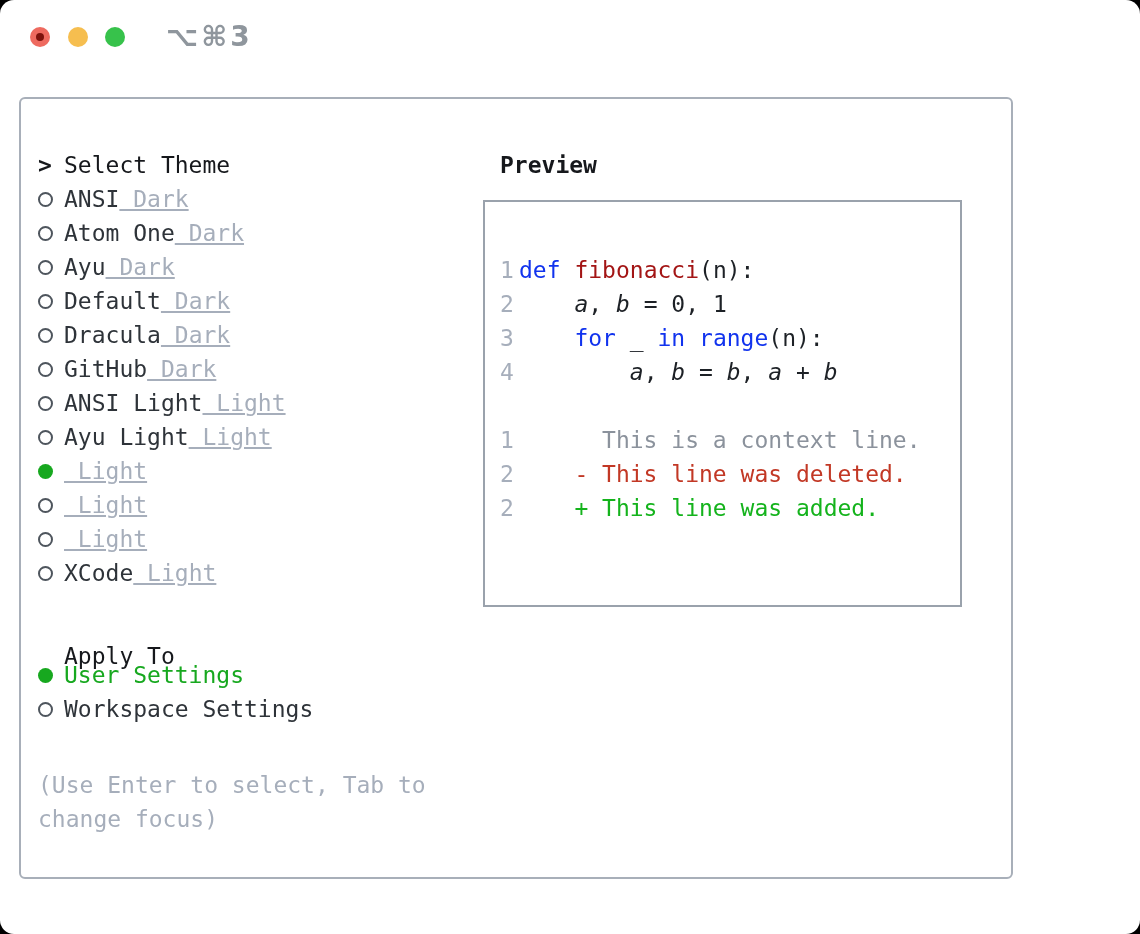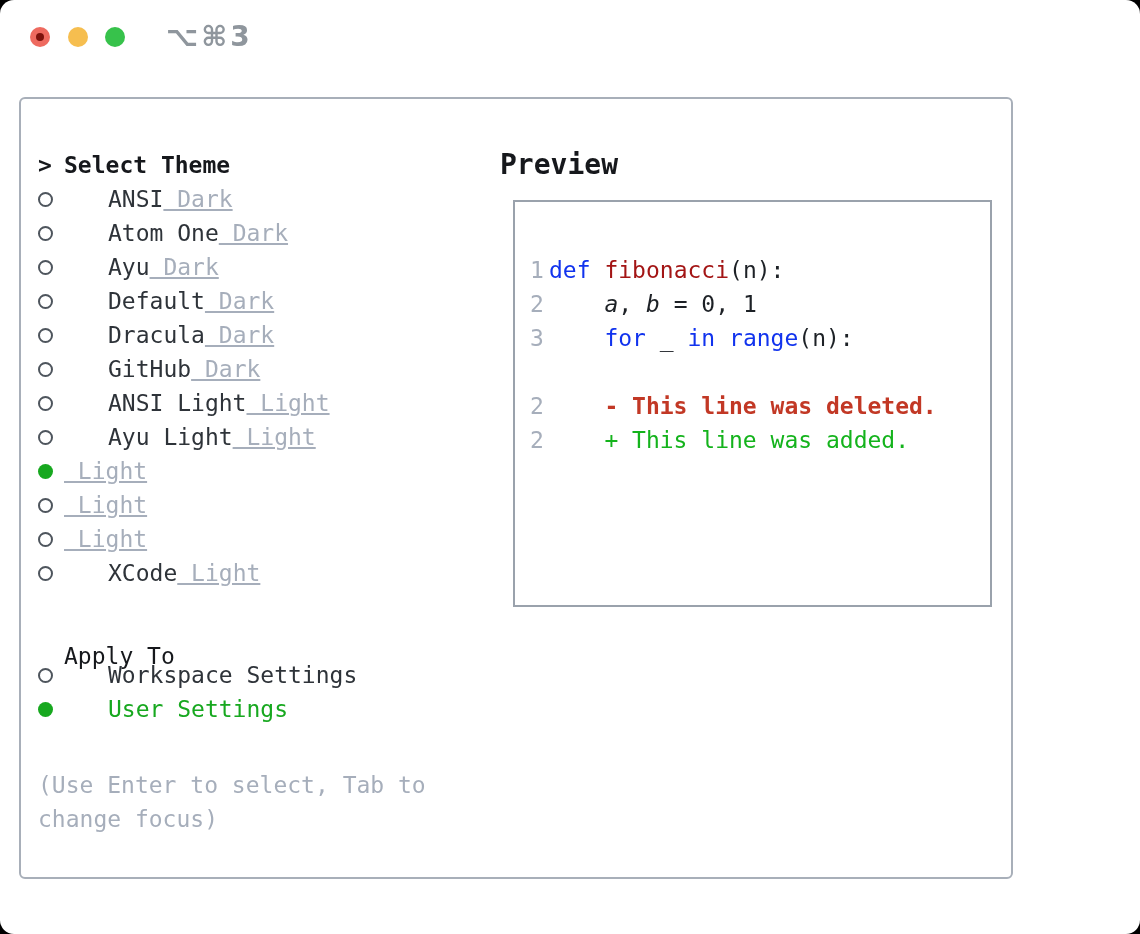--- a/index.html
+++ b/index.html
@@ -22,43 +22,43 @@
   }
   
   .panel{
     position:absolute;left:19px;top:97px;width:990px;height:778px;
     border:2px solid var(--pborder,#a8afb9);border-radius:6px;background:#fff;
   }
   .leftcol{position:absolute;left:17px;top:49px;width:450px;font-size:23px;line-height:34px;color:var(--text,#2e3339);}
   .row{display:flex;height:34px;align-items:center;}
   .marker{width:26px;flex:none;display:flex;align-items:center;}
   .focus-caret{font-weight:bold;color:var(--heading,#16181c);}
-  .hdr{font-weight:bold;color:var(--heading,#16181c);white-space:pre;}
+  .hdr{font-weight:normal;color:var(--heading,#16181c);white-space:pre;}
   .subhdr{color:var(--heading,#16181c);white-space:pre;margin-top:30px;}
   .radio{width:15px;height:15px;border-radius:50%;border:2px solid #4e555d;box-sizing:border-box;}
   .radio.sel{background:var(--green,#17a81f);border:none;}
-  .opt-name{white-space:pre;margin-left:44px;}
+  .opt-name{white-space:pre;}
   .opt-name.sel{color:var(--green,#17a81f);}
   .opt-tag{white-space:pre;color:var(--muted,#a6aebb);text-decoration:underline;}
   .help{margin-top:8px;width:446px;color:var(--muted,#a6aebb);}
   
-  .preview-title{position:absolute;left:479px;top:49px;height:34px;line-height:34px;font-size:28px;font-weight:bold;color:var(--heading,#16181c);}
+  .preview-title{position:absolute;left:479px;top:49px;height:34px;line-height:34px;font-size:23px;font-weight:bold;color:var(--heading,#16181c);}
   .pbox{
-    position:absolute;left:492px;top:101px;width:479px;height:407px;
+    position:absolute;left:462px;top:101px;width:479px;height:407px;
     border:2px solid #9aa2ac;box-sizing:border-box;background:#fff;
     padding:51px 0 0 15px;overflow:hidden;
   }
   .cline{height:34px;line-height:34px;font-size:23px;white-space:pre;}
   .ln{display:inline-block;width:19px;color:var(--muted,#a6aebb);}
   .tok-kw{color:var(--kw,#1133ee);}
   .tok-fn{color:var(--fn,#a31515);}
   .tok-pl{color:#1d2126;}
   .tok-va{color:#1d2126;font-style:italic;}
   .tok-ctx{color:var(--ctx,#8b929c);}
-  .tok-del{color:var(--deleted,#c23825);font-weight:bold;}
+  .tok-del{color:var(--deleted,#c23825);}
   .tok-add{color:var(--added,#14b31c);}
 </style>
 </head>
 <body>
 
 <div class="screen">
 
   <div class="titlebar">
     <button class="light light-red">
         <span class="dot"></span>
@@ -161,41 +161,43 @@
           </div>
         </div>
       <div class="row"></div>
       <div id="apply-list">
           <div class="row">
             <span class="marker"></span>
             <span class="subhdr">Apply To</span>
           </div>
           <div class="row">
             <span class="marker">
+              <span class="radio sel"></span>
+            </span>
+            <span class="opt-name sel">User Settings</span>
+          </div>
+          <div class="row">
+            <span class="marker">
               <span class="radio"></span>
             </span>
             <span class="opt-name">Workspace Settings</span>
-          </div>
-          <div class="row">
-            <span class="marker">
-              <span class="radio sel"></span>
-            </span>
-            <span class="opt-name sel">User Settings</span>
           </div>
         </div>
       <div class="row"></div>
       <div class="help">(Use Enter to select, Tab to change focus)</div>
     </div>
 
     <div class="preview-title">Preview</div>
     <div class="pbox">
       <div id="code-lines">
           <div class="cline"><span class="ln">1</span><span class="tok-kw">def</span><span class="tok-pl"> </span><span class="tok-fn">fibonacci</span><span class="tok-pl">(n):</span></div>
           <div class="cline"><span class="ln">2</span><span class="tok-pl">    </span><span class="tok-va">a</span><span class="tok-pl">, </span><span class="tok-va">b</span><span class="tok-pl"> = 0, 1</span></div>
           <div class="cline"><span class="ln">3</span><span class="tok-pl">    </span><span class="tok-kw">for</span><span class="tok-pl"> _ </span><span class="tok-kw">in</span><span class="tok-pl"> </span><span class="tok-kw">range</span><span class="tok-pl">(n):</span></div>
+          <div class="cline"><span class="ln">4</span><span class="tok-pl">        </span><span class="tok-va">a</span><span class="tok-pl">, </span><span class="tok-va">b</span><span class="tok-pl"> = </span><span class="tok-va">b</span><span class="tok-pl">, </span><span class="tok-va">a</span><span class="tok-pl"> + </span><span class="tok-va">b</span></div>
           <div class="cline"><span class="ln"></span></div>
+          <div class="cline"><span class="ln">1</span><span class="tok-ctx">      This is a context line.</span></div>
           <div class="cline"><span class="ln">2</span><span class="tok-del">    - This line was deleted.</span></div>
           <div class="cline"><span class="ln">2</span><span class="tok-add">    + This line was added.</span></div>
         </div>
     </div>
 
   </div>
 </div>
 
 </body></html>

